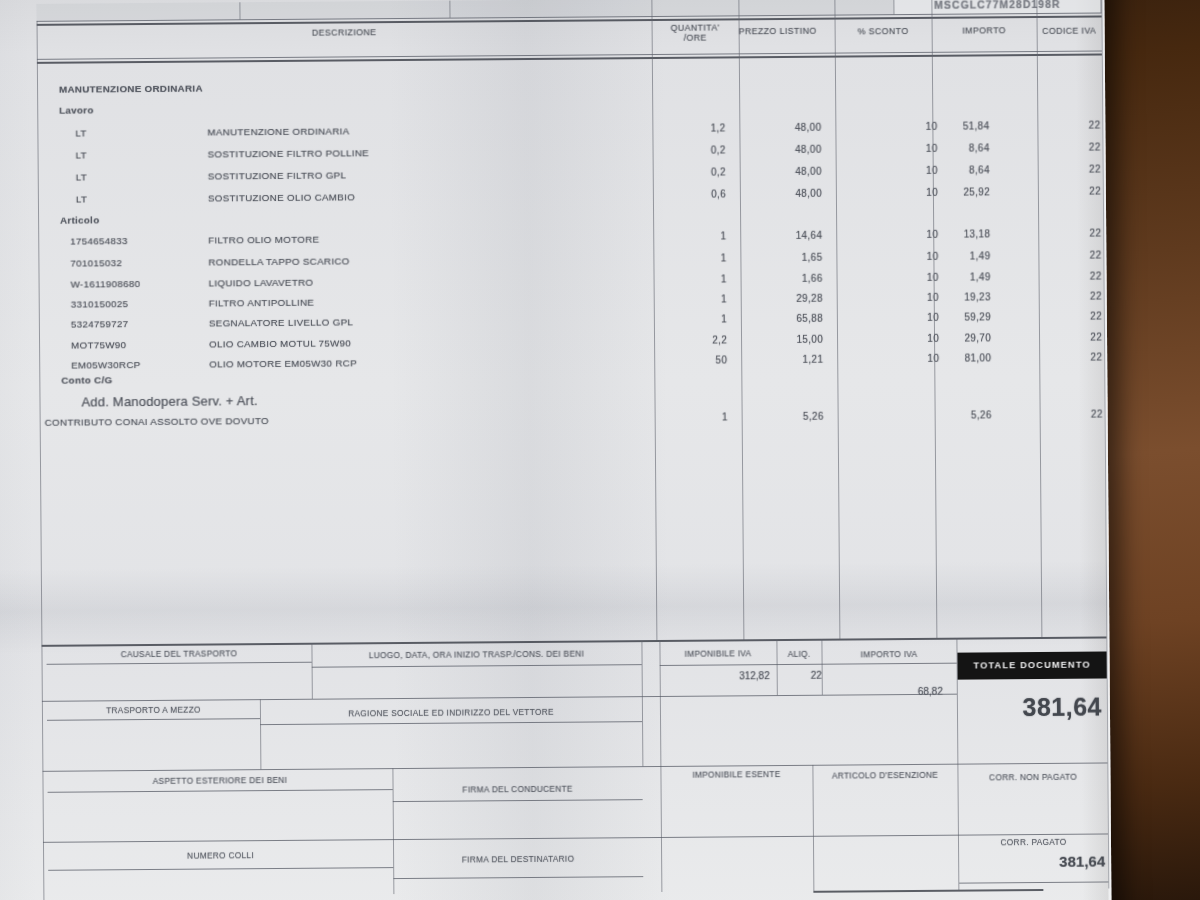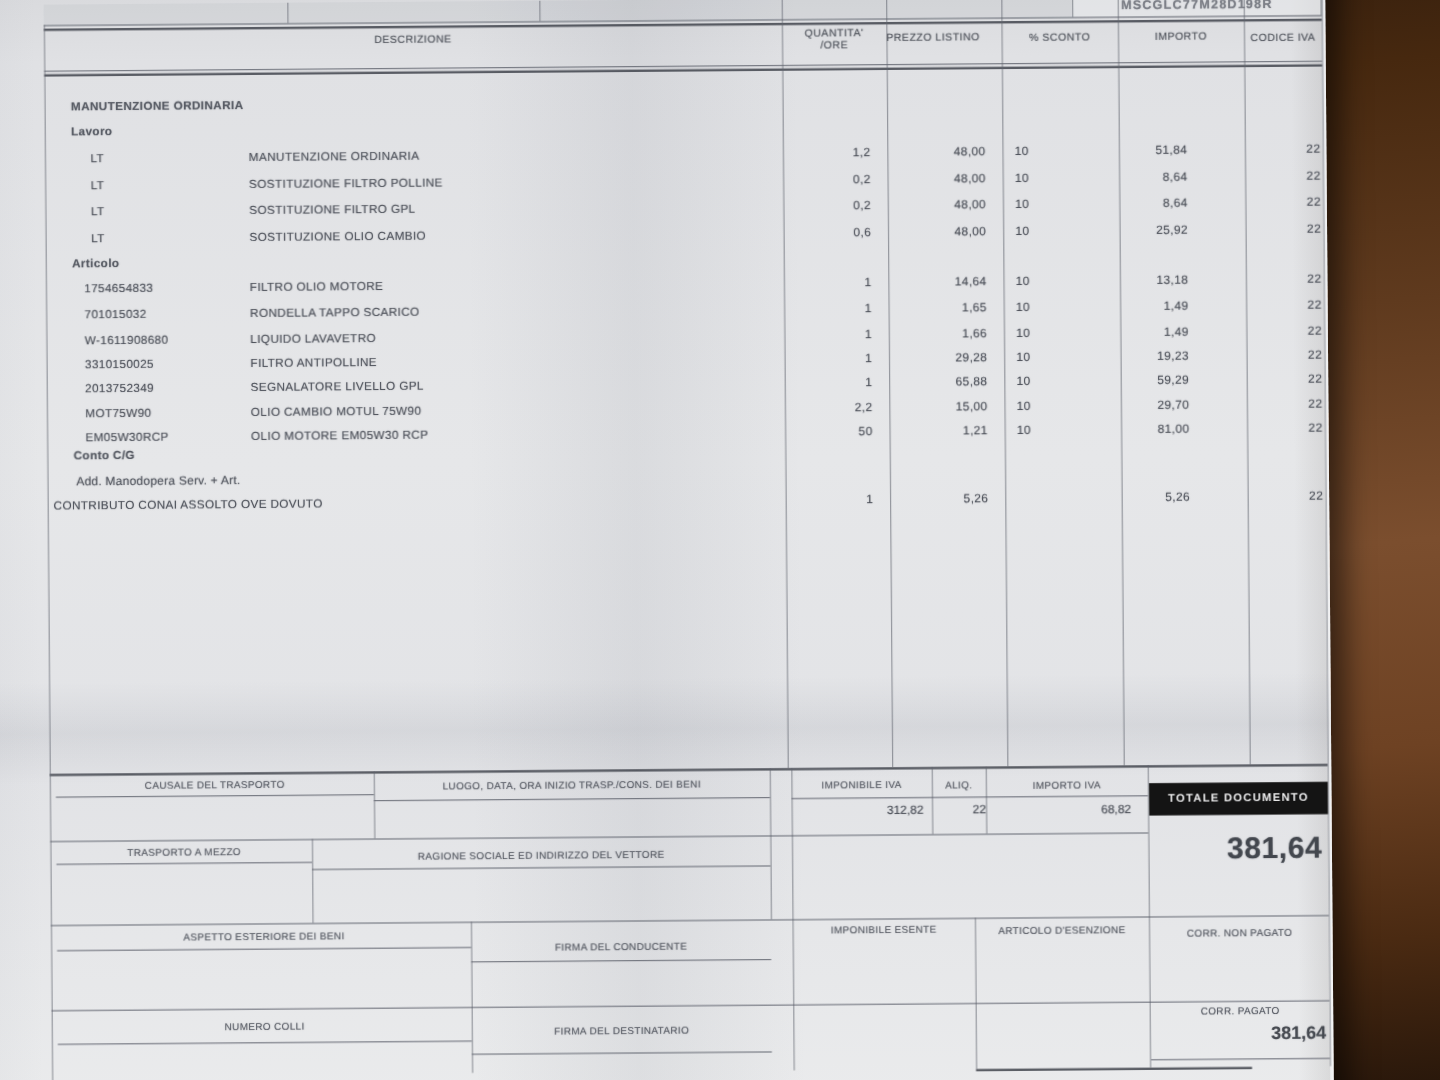--- a/index.html
+++ b/index.html
@@ -40,26 +40,26 @@
   .fc-cell{position:absolute;left:897px;top:0;width:206px;height:17px;background:rgba(244,245,246,0.5);
     border-left:1px solid rgba(96,100,110,0.6);border-right:1px solid rgba(96,100,110,0.6);line-height:17px}
 
   .row{position:absolute;left:40px;width:1065px;height:20px;font-size:9.8px;letter-spacing:0.3px}
   .row span{position:absolute;top:0;height:20px;line-height:20px;white-space:nowrap;
     color:#50545d;text-shadow:0 0 1px rgba(79,83,92,0.5)}
   .row .code{left:32px}
   .row.lab .code{left:38px}
   .row .desc{left:170px}
   .row.sec span,.row.sub span{left:22px;font-weight:bold;color:#565a63}
-  .row.note span{left:24px;font-size:10px;letter-spacing:0.2px}
+  .row.note span{left:42px;font-size:13px;letter-spacing:0.2px}
   .row.wide .desc{left:5px}
   .qty,.price,.disc,.amount,.vat{text-align:right;font-size:10px}
   .qty{left:588px;width:100px}
   .price{left:684px;width:100px}
-  .disc{left:720px;width:100px}
+  .disc{left:800px;width:100px}
   .amount{left:852px;width:100px}
   .vat{left:963px;width:100px}
 
   .totbar{position:absolute;left:956px;top:656px;width:149px;height:27px;background:#141414;
     color:#ededee;font-size:9.3px;letter-spacing:1.1px;text-align:center;line-height:27px;font-weight:bold}
   .bigtot{left:930px;top:697px;width:170px;text-align:right;font-size:25px;font-weight:600;
     letter-spacing:0.5px;color:#43474e;text-shadow:0 0 1.2px rgba(60,64,72,0.55)}
   .midnum{font-size:10px;text-align:right}
   .paidtot{left:956px;top:857px;width:146px;text-align:right;font-size:15px;font-weight:600;color:#464a51}
 </style>
@@ -177,21 +177,21 @@
     <div class="row" style="top:291px">
       <span class="code">3310150025</span>
       <span class="desc">FILTRO ANTIPOLLINE</span>
       <span class="qty">1</span>
       <span class="price">29,28</span>
       <span class="disc">10</span>
       <span class="amount">19,23</span>
       <span class="vat">22</span>
     </div>
     <div class="row" style="top:311px">
-      <span class="code">2013752349</span>
+      <span class="code">5324759727</span>
       <span class="desc">SEGNALATORE LIVELLO GPL</span>
       <span class="qty">1</span>
       <span class="price">65,88</span>
       <span class="disc">10</span>
       <span class="amount">59,29</span>
       <span class="vat">22</span>
     </div>
     <div class="row" style="top:332px">
       <span class="code">MOT75W90</span>
       <span class="desc">OLIO CAMBIO MOTUL 75W90</span>
@@ -252,21 +252,21 @@
 
     <div class="t lbl ctr" style="left:45px;top:646px;width:265px">CAUSALE DEL TRASPORTO</div>
     <div class="t lbl ctr" style="left:310px;top:649px;width:330px">LUOGO, DATA, ORA INIZIO TRASP./CONS. DEI BENI</div>
     <div class="t lbl ctr" style="left:658px;top:650px;width:117px">IMPONIBILE IVA</div>
     <div class="t lbl ctr" style="left:775px;top:651px;width:45px">ALIQ.</div>
     <div class="t lbl ctr" style="left:820px;top:652px;width:135px">IMPORTO IVA</div>
     <div class="totbar">TOTALE DOCUMENTO</div>
 
     <div class="t midnum" style="left:658px;top:672px;width:110px">312,82</div>
     <div class="t midnum ctr" style="left:775px;top:672px;width:45px">22</div>
-    <div class="t midnum" style="left:820px;top:673px;width:121px">68,82</div>
+    <div class="t midnum" style="left:820px;top:689px;width:121px">68,82</div>
     <div class="t bigtot">381,64</div>
 
     <div class="t lbl ctr" style="left:45px;top:702px;width:213px">TRASPORTO A MEZZO</div>
     <div class="t lbl ctr" style="left:258px;top:707px;width:382px">RAGIONE SOCIALE ED INDIRIZZO DEL VETTORE</div>
 
     <div class="t lbl ctr" style="left:45px;top:773px;width:345px">ASPETTO ESTERIORE DEI BENI</div>
     <div class="t lbl ctr" style="left:390px;top:784px;width:250px">FIRMA DEL CONDUCENTE</div>
     <div class="t lbl ctr" style="left:658px;top:771px;width:152px">IMPONIBILE ESENTE</div>
     <div class="t lbl ctr" style="left:810px;top:773px;width:145px">ARTICOLO D'ESENZIONE</div>
     <div class="t lbl ctr" style="left:956px;top:776px;width:149px">CORR. NON PAGATO</div>

